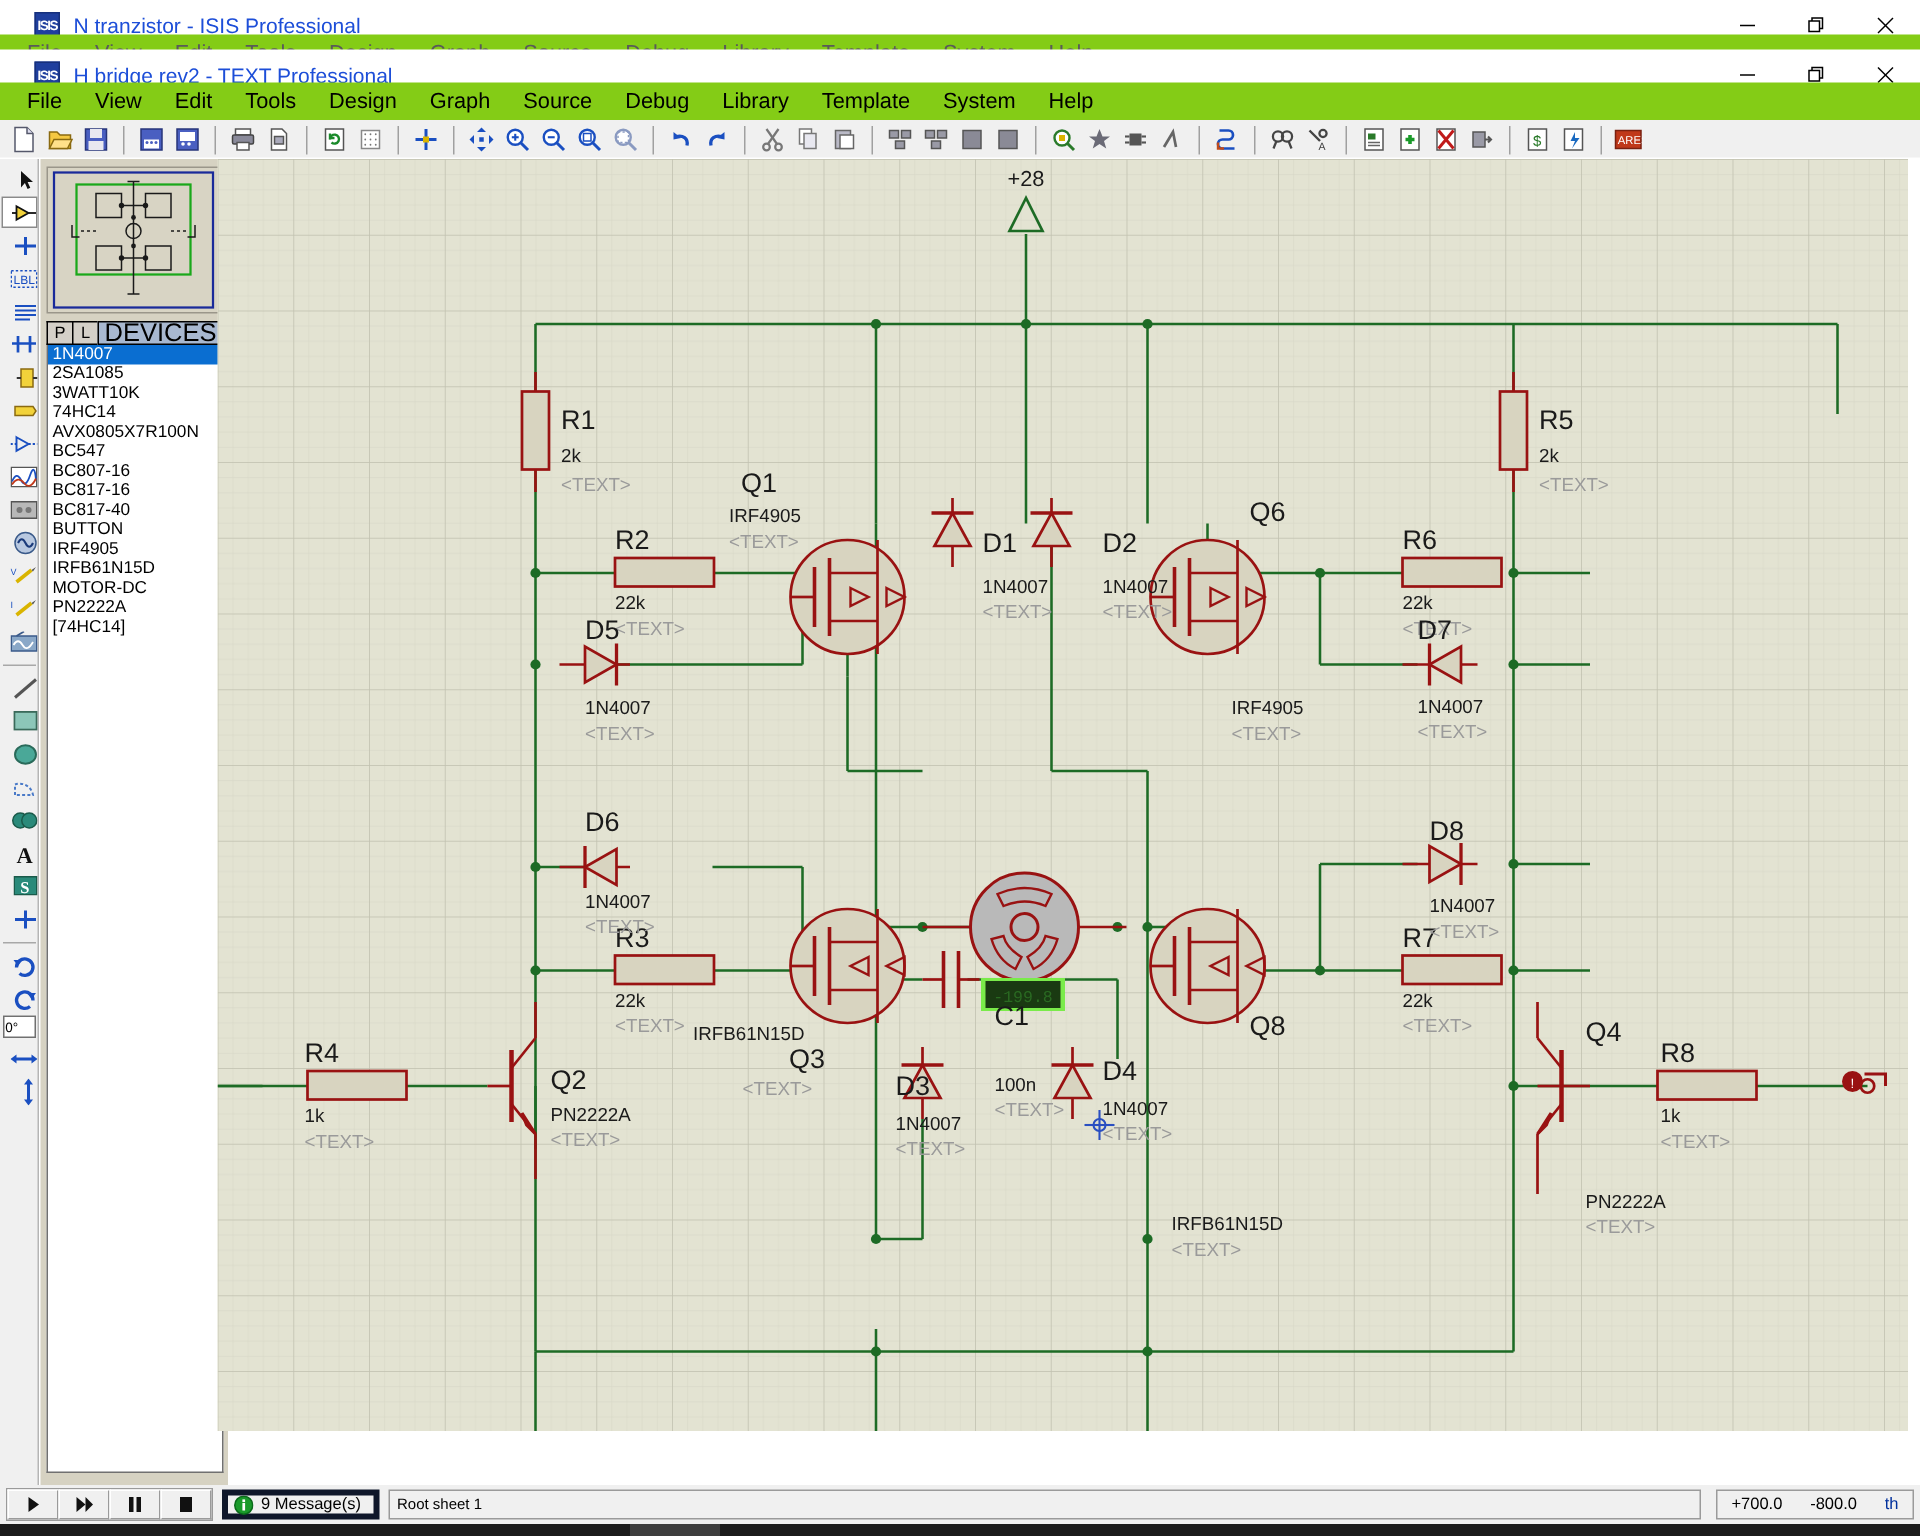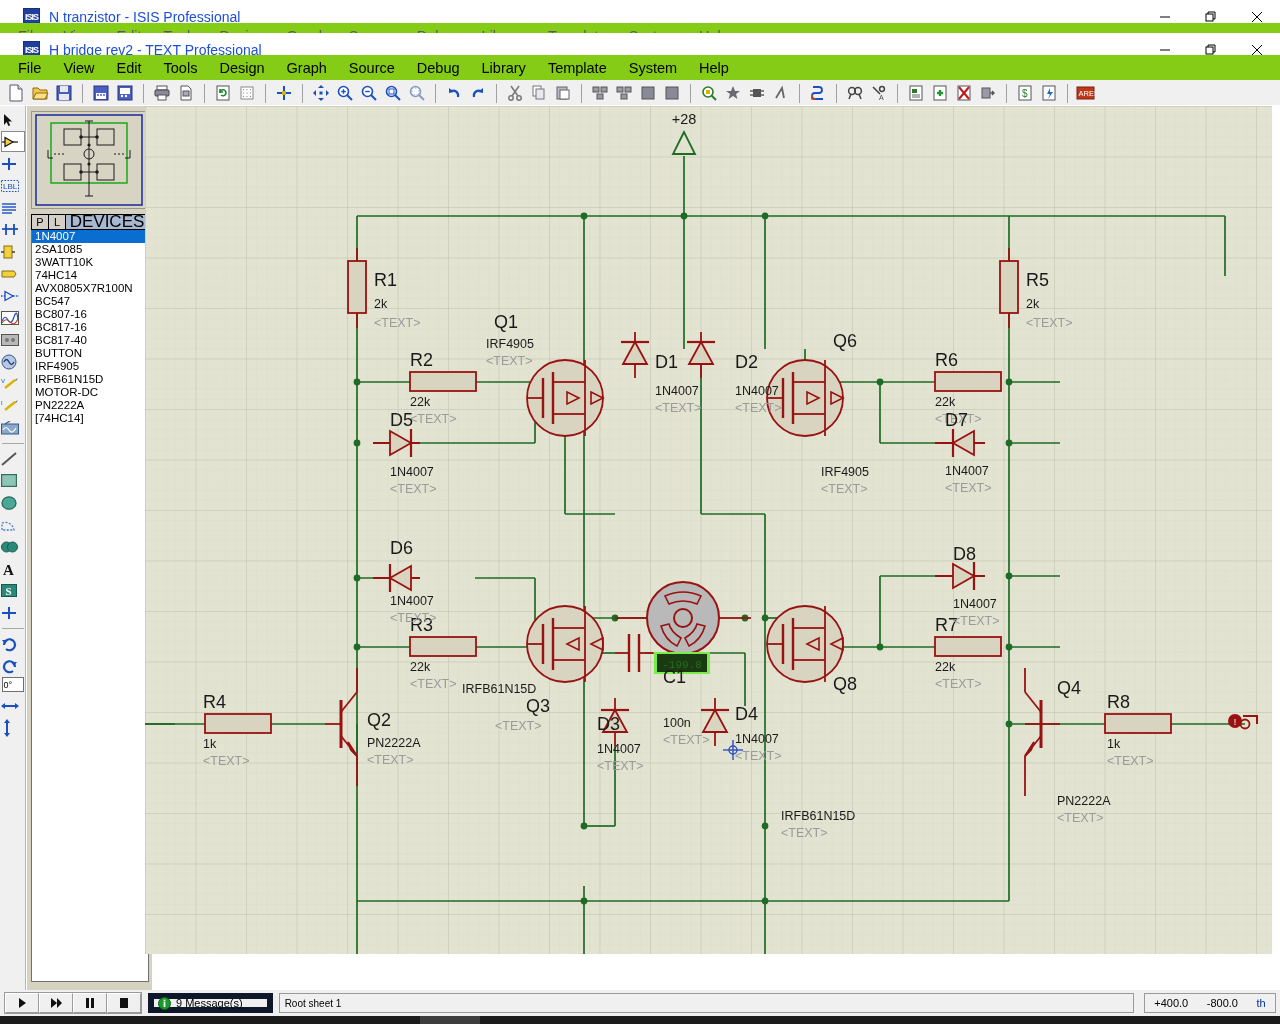--- a/index.html
+++ b/index.html
@@ -61,21 +61,21 @@
     background: #a0a0a0;
   }
 
   
   #leftstrip {
     position: absolute; left: 0; top: 106px; width: 26px; height: 884px;
     background: #f0f0f0; border-right: 1px solid #b5b5b5;
     display: flex; flex-direction: column; align-items: center; padding-top: 3px;
   }
   .ls-btn {
-    width: 24px; height: 21px; display: flex; align-items: center; justify-content: flex-start;
+    width: 24px; height: 21px; display: flex; align-items: center; justify-content: flex-end;
     margin-bottom: 1px;
   }
   .ls-btn.sel { background: #ffffff; border: 1px solid #8a8a8a; }
   .ls-sep { width: 22px; height: 1px; background: #a8a8a8; margin: 4px 0; }
   .rot-box {
     width: 22px; height: 15px; background: #ffffff; border: 1px solid #707070;
     font-size: 9px; color: #000; display: flex; align-items: center; padding-left: 1px;
   }
 
   
@@ -125,21 +125,21 @@
     background: #f0f0f0; display: flex; align-items: center; padding: 0 4px;
   }
   .sim-group { display: flex; border: 1px solid #9a9a9a; background: #f0f0f0; }
   .sim-btn {
     width: 34px; height: 20px; display: flex; align-items: center; justify-content: center;
     background: #f0f0f0; border: 1px solid #ffffff; border-right-color: #9a9a9a;
     border-bottom-color: #9a9a9a;
   }
   .msg-box {
     display: flex; align-items: center; height: 20px; margin-left: 6px;
-    border: 6px solid #0f172a; background: #f0f0f0; padding: 0 24px 0 4px;
+    border: 4px solid #0f172a; background: #f0f0f0; padding: 0 8px 0 4px;
   }
   .msg-text { font-size: 11px; color: #000; margin-left: 5px; white-space: nowrap; }
   .sheet-box {
     flex: 1; height: 20px; margin-left: 6px; background: #f0f0f0;
     border: 1px solid #9a9a9a; font-size: 10px; color: #000;
     display: flex; align-items: center; padding-left: 5px;
   }
   .coord-box {
     width: 132px; height: 20px; margin-left: 10px; background: #f0f0f0;
     border: 1px solid #9a9a9a; display: flex; align-items: center;
@@ -1201,21 +1201,21 @@
         <circle cx="6.5" cy="6.5" r="6" fill="#1a9a2a" stroke="#0a6a1a"></circle>
         <rect x="5.6" y="5" width="1.8" height="5" fill="#fff"></rect>
         <rect x="5.6" y="2.6" width="1.8" height="1.8" fill="#fff"></rect>
       </svg>
       <div class="msg-text">9 Message(s)</div>
     </div>
 
     <div class="sheet-box">Root sheet 1</div>
 
     <div class="coord-box">
-      <span>+400.0</span>
+      <span>+700.0</span>
       <span>-800.0</span>
       <span class="coord-unit">th</span>
     </div>
   </div>
 
   <div id="taskbar">
     <div id="taskbar-hl"></div>
   </div>
 
 </div>

